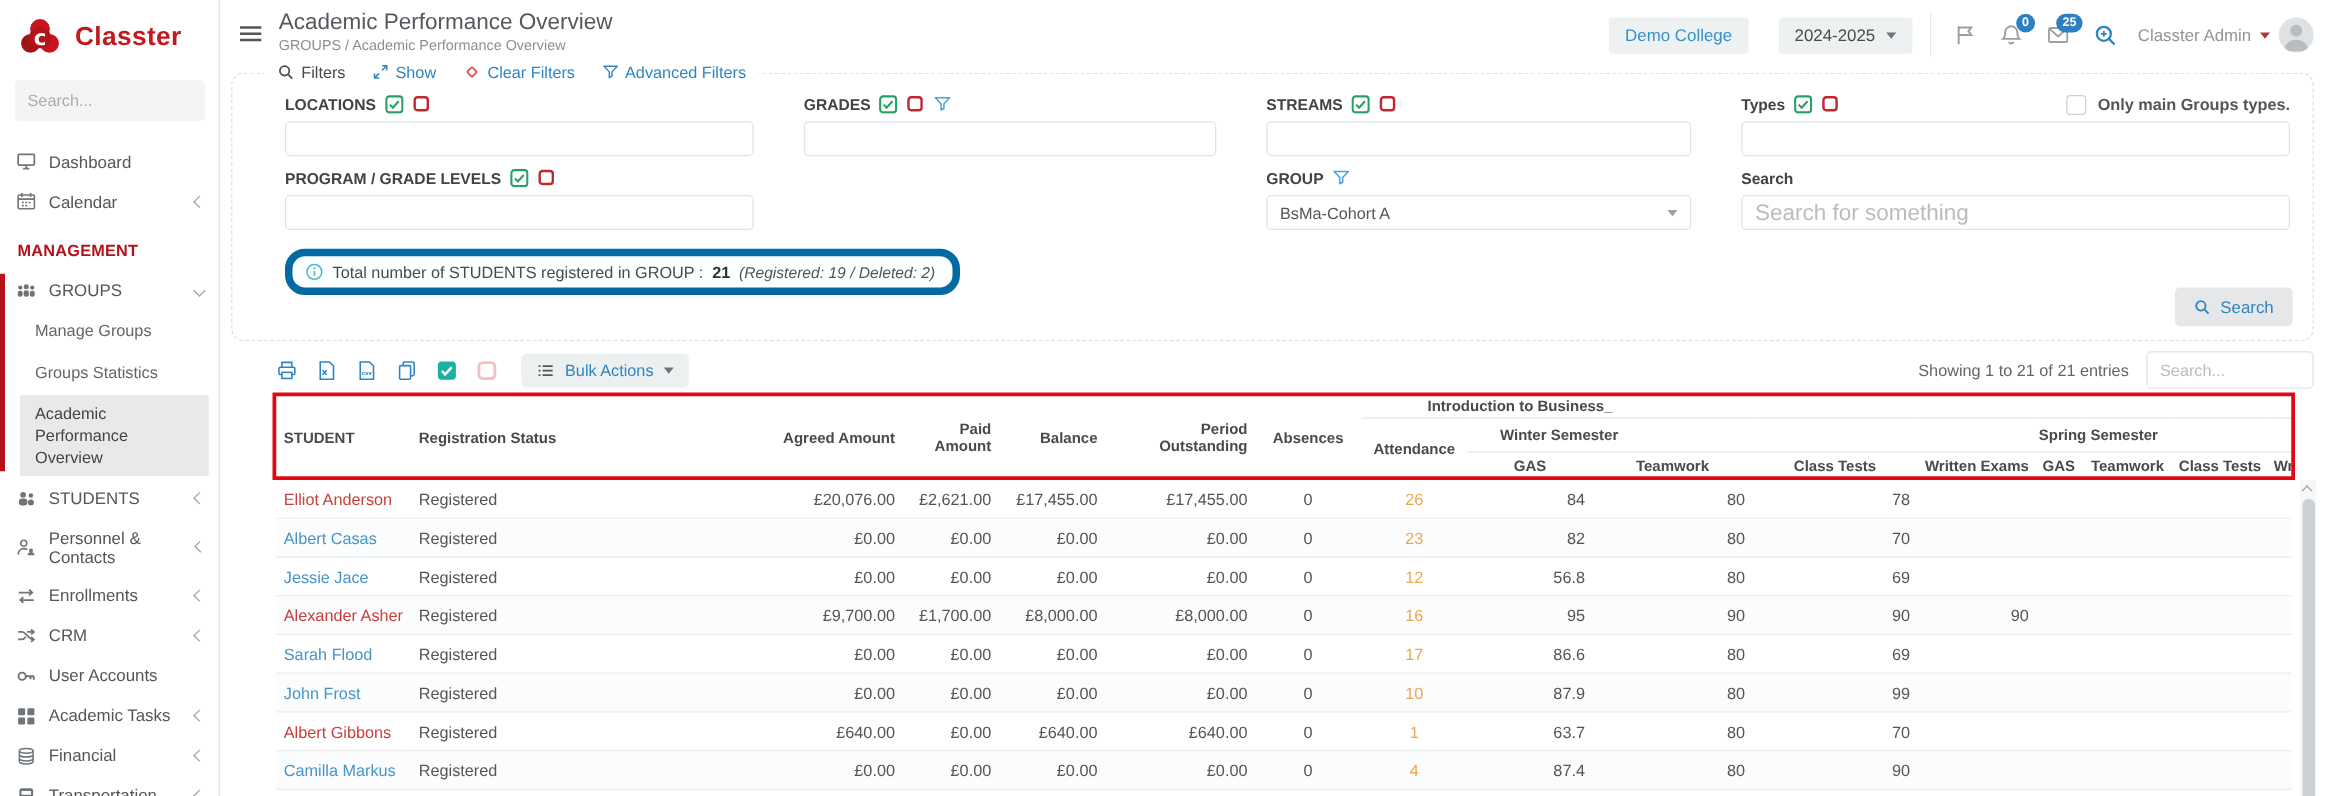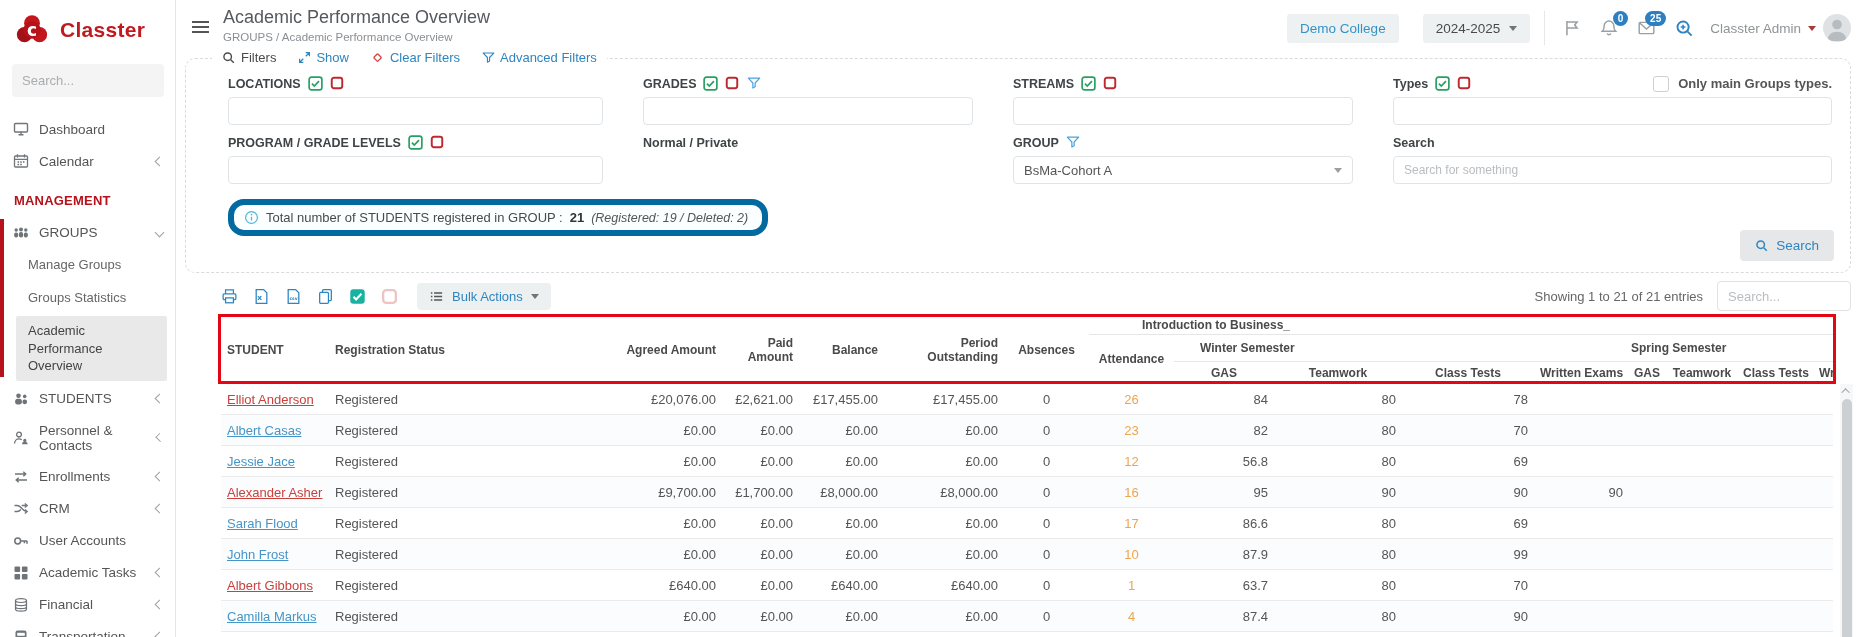--- a/index.html
+++ b/index.html
@@ -50,21 +50,21 @@
   
   .filters-panel { position:relative; margin:10px 14px 0 9px; border:1px dashed #d8dadc; border-radius:10px; padding:16px 18px 12px 42px; flex:none; }
   .filters-controls { position:absolute; top:-9px; left:26px; background:#fff; display:flex; align-items:center; gap:22px; padding:0 10px; font-size:13px; }
   .fc-item { display:flex; align-items:center; gap:5px; color:#2e86c1; cursor:pointer; }
   .fc-item.plain { color:#4a4a4a; }
   .filters-grid { display:grid; grid-template-columns:375px 330px 340px 1fr; column-gap:40px; row-gap:9px; }
   .flabel { display:flex; align-items:center; gap:7px; font-size:12.5px; font-weight:bold; color:#3f4447; margin-bottom:5px; height:17px; }
   .fic { display:inline-flex; width:15px; height:15px; cursor:pointer; }
   .finput { height:28px; border:1px solid #e0e4e7; border-radius:4px; background:#fff; font-size:13px; color:#555; padding:0 10px; display:flex; align-items:center; cursor:pointer; }
   .finput.select { justify-content:space-between; }
-  .finput input { border:none; outline:none; width:100%; font-size:12px; color:#555; font-family:"Liberation Sans",sans-serif; }
+  .finput input { border:none; outline:none; width:100%; font-size:18px; color:#555; font-family:"Liberation Sans",sans-serif; }
   .finput input::placeholder { color:#b9bdc0; }
   .types-head { display:flex; justify-content:space-between; align-items:center; }
   .chk-group { display:flex; align-items:center; gap:9px; font-weight:bold; }
   .checkbox { width:16px; height:16px; border:1px solid #ccd0d3; border-radius:3px; background:#fff; cursor:pointer; flex:none; }
   .chk-label { font-size:13px; color:#555; }
   .info-row { margin-top:15px; padding-bottom:24px; }
   .info-pill { display:inline-flex; align-items:center; gap:7px; border:6px solid #0369a1; background:#fcffff; border-radius:16px; padding:5px 14px 5px 10px; font-size:13px; color:#4a4a4a; }
   .info-count { font-weight:bold; color:#333; }
   .info-detail { font-style:italic; color:#555; font-size:12.5px; }
   .search-btn { position:absolute; right:16px; bottom:11px; background:#e6e7e8; border-radius:4px; padding:8px 15px; color:#2e86c1; font-size:13.5px; display:flex; align-items:center; gap:7px; cursor:pointer; }
@@ -89,21 +89,21 @@
   th.sub { text-align:left; padding-left:53px; border-bottom:1px solid #e6e6e6; }
   th.sem { border-bottom:1px solid #e6e6e6; text-align:left; }
   th.sem.winter { padding-left:26px; }
   th.sem.spring { padding-left:2px; }
   th.att { text-align:center; padding:0 2px; }
   tr.h3 th { text-align:center; padding:0 3px; }
   tbody td { height:31px; border-top:1px solid #ebebeb; padding:0 6px; color:#555; font-size:13px; background:#fff; }
   tbody tr:nth-child(even) td { background:#fbfcfd; }
   .td-right { text-align:right; } .td-center { text-align:center; } .td-left { text-align:left; }
   .td-attendance { color:#eda64f; }
-  .student-link { cursor:pointer;text-decoration:underline; }
+  .student-link { cursor:pointer; }
   .student-link.blue { color:#4595c7; }
   .student-link.red { color:#c9403c; }
 
   
   .vscroll { position:absolute; left:1619px; top:68px; width:13px; bottom:0; background:#f6f7f8; }
   .vscroll-up { height:13px; display:flex; align-items:center; justify-content:center; cursor:pointer; }
   .vscroll-up i { width:6px; height:6px; border-left:1.5px solid #9aa0a4; border-top:1.5px solid #9aa0a4; transform:rotate(45deg) translateY(2px); display:block; }
   .vscroll-thumb { position:absolute; top:15px; left:1.5px; width:10px; bottom:2px; background:#ccd0d3; border-radius:5px; cursor:grab; }
 
   svg { display:block; }
@@ -453,23 +453,20 @@
               </span>
             <span class="fic">
                 <svg width="14" height="14" viewBox="0 0 16 16">
                   <rect x="2" y="2" width="12" height="12" rx="2.5" fill="none" stroke="#c0282f" stroke-width="2.2"></rect>
                 </svg>
               </span>
           </div>
           <div class="finput"></div>
         </div>
         <div>
-          <div class="flabel">
-              <span>Normal / Private</span>
-            </div>
         </div>
         <div>
           <div class="flabel">
             <span>GROUP</span>
             <span class="fic">
                 <svg width="14" height="14" viewBox="0 0 16 16" fill="none" stroke="#4aa3df" stroke-width="1.4" stroke-linejoin="round">
                   <path d="M1.5 2.5h13L9.3 8v4.3l-2.6 1.4V8z"></path>
                 </svg>
               </span>
           </div>

